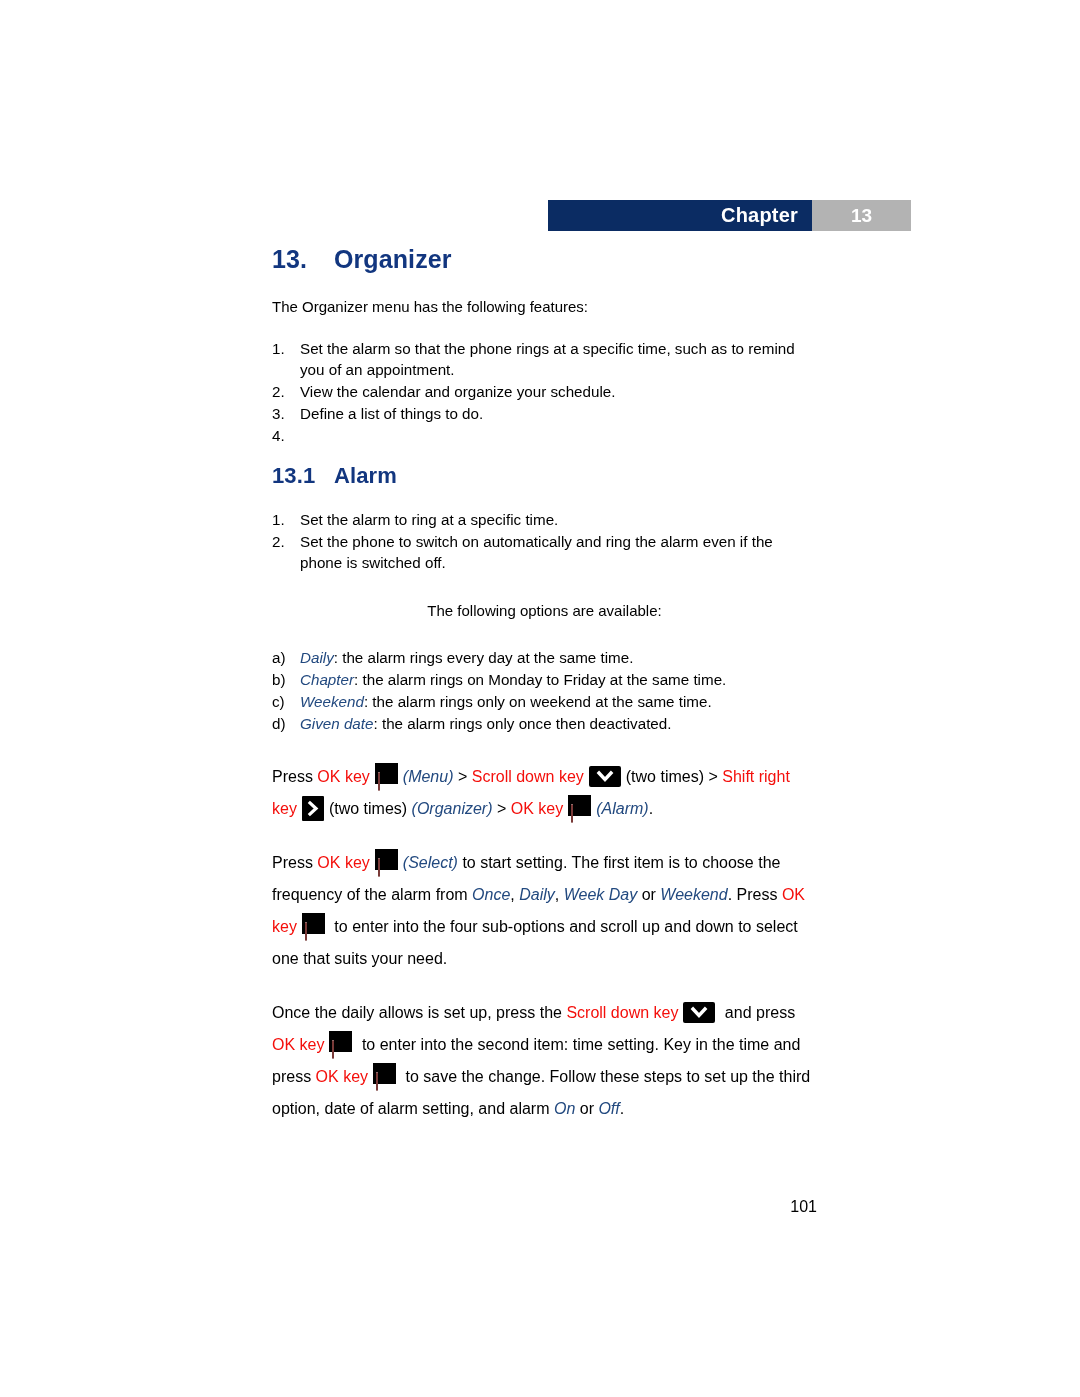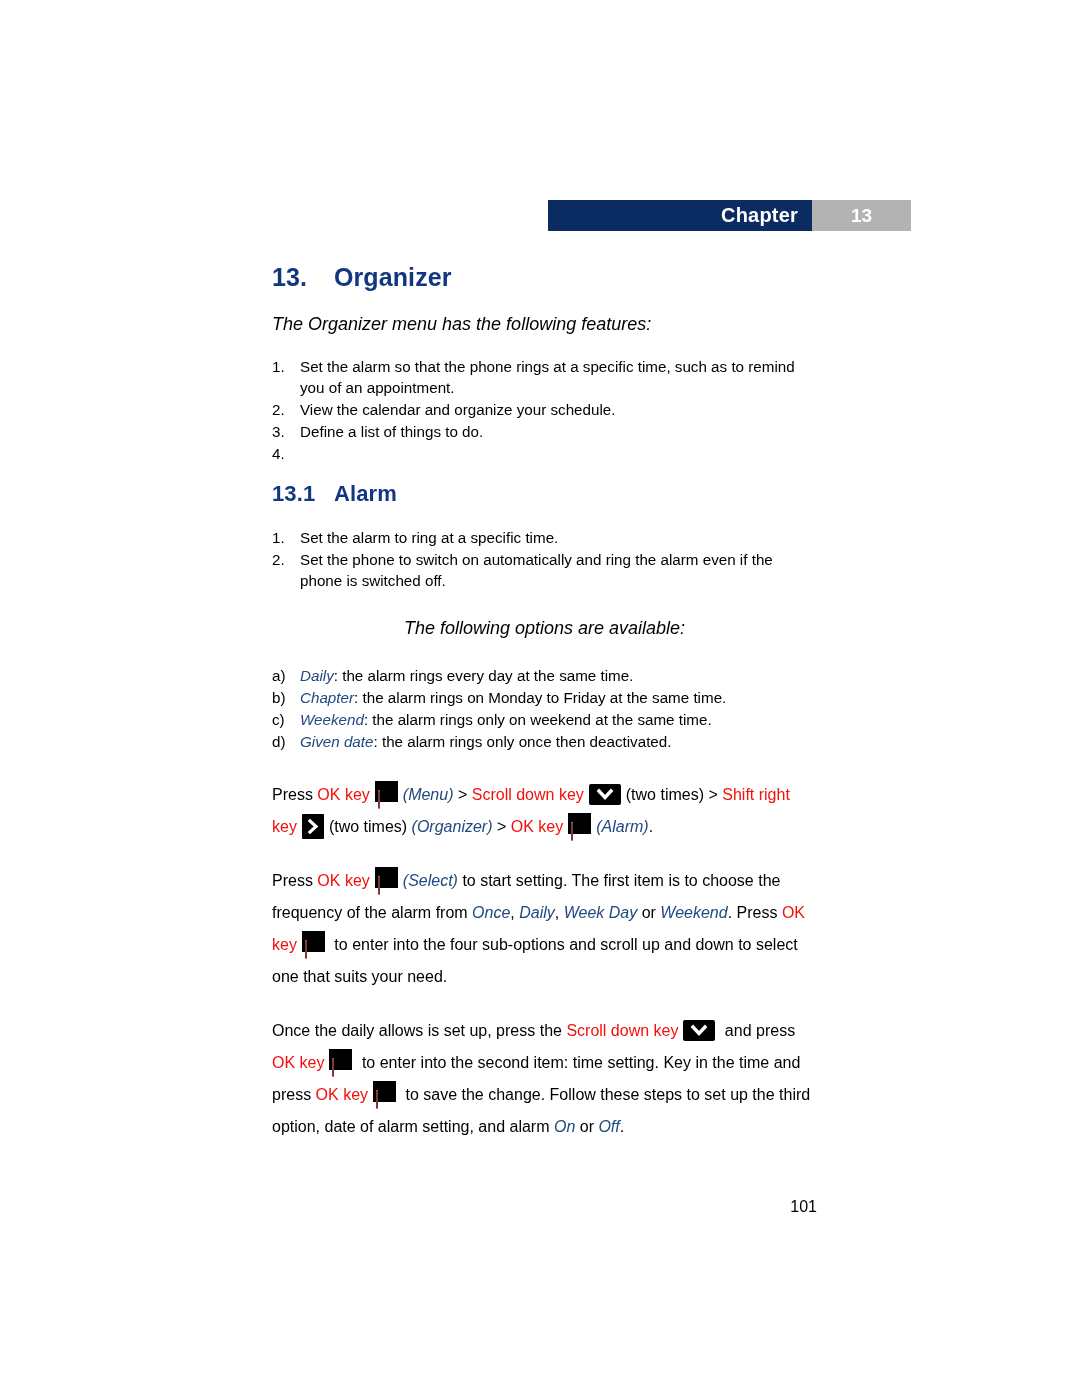--- a/index.html
+++ b/index.html
@@ -52,21 +52,21 @@
     display: flex;
     align-items: center;
     justify-content: center;
     box-sizing: border-box;
   }
 
   
   .content {
     position: absolute;
     left: 272px;
-    top: 263px;
+    top: 245px;
     width: 545px;
   }
 
   h1.doc-title {
     margin: 0 0 22px 0;
     font-size: 25px;
     font-weight: bold;
     color: #12367f;
     letter-spacing: 0.1px;
   }
@@ -76,23 +76,22 @@
     margin: 38px 0 20px 0;
     font-size: 22px;
     font-weight: bold;
     color: #12367f;
     letter-spacing: 0.1px;
   }
   h2.doc-subtitle .num { display: inline-block; min-width: 62px; }
 
   p.body-text {
     margin: 0 0 6px 0;
-    font-size: 18px;
+    font-size: 15px;
     line-height: 21.5px;
-    font-style: italic;
   }
   p.gap { margin-bottom: 20px; }
 
   ol.num-list, ol.alpha-list {
     margin: 0 0 4px 0;
     padding: 0;
     list-style: none;
     font-size: 15.2px;
     line-height: 21.5px;
   }

